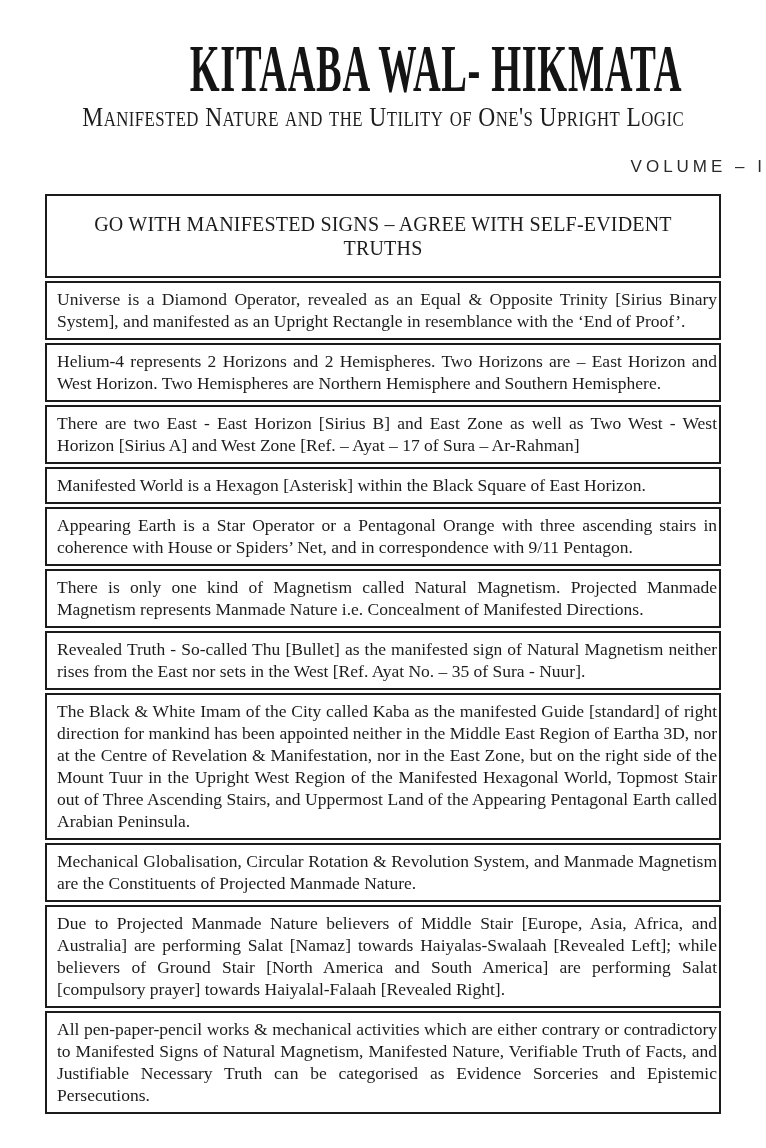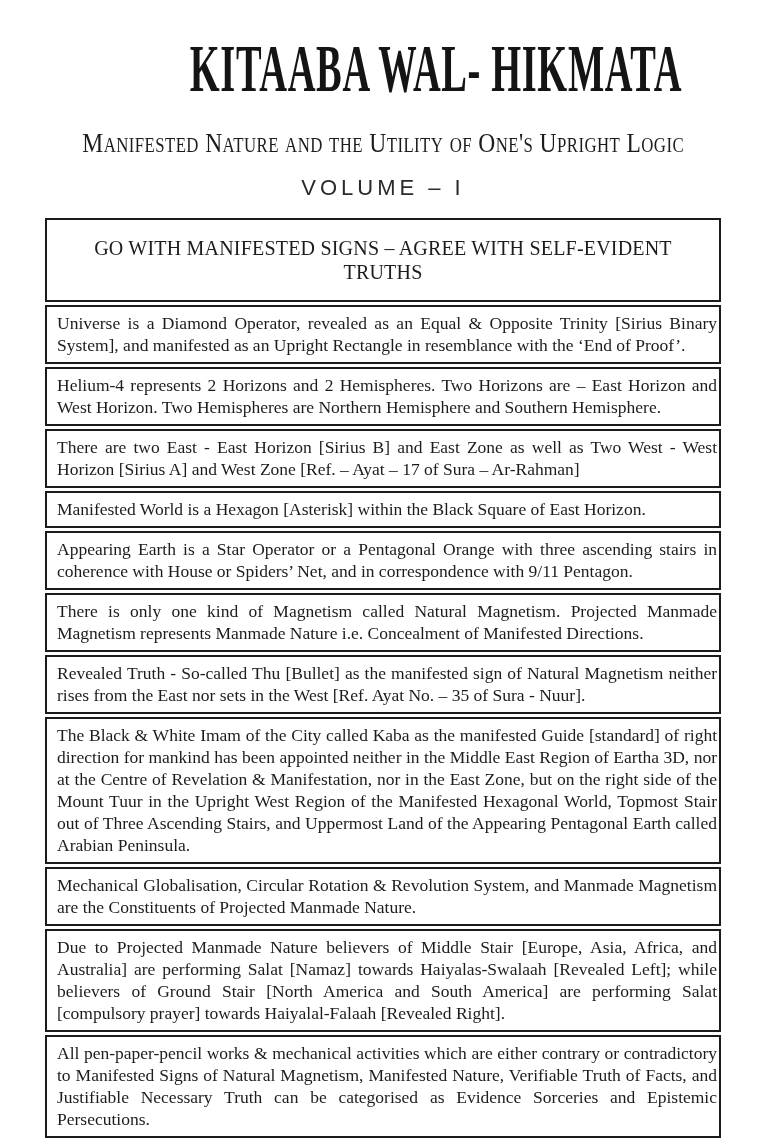--- a/index.html
+++ b/index.html
@@ -27,39 +27,38 @@
     font-family: "Liberation Serif", serif;
     font-weight: 700;
     font-size: 62px;
     line-height: 1.05;
     letter-spacing: 1px;
     transform: scale(0.62, 1.08);
     transform-origin: 50% 50%;
     color: #141414;
   }
   .subtitle {
-    margin-top: 26px;
     text-align: center;
     white-space: nowrap;
   }
   .subtitle-inner {
     display: inline-block;
     font-family: "Liberation Serif", serif;
     font-variant: small-caps;
     font-size: 28px;
     letter-spacing: 0.5px;
     transform: scaleX(0.84);
     transform-origin: 50% 50%;
     color: #1c1c1c;
   }
   .volume {
-    margin-top: 16px;
-    text-align: center;
+    margin-top: 24px;
+    text-align: right;
     font-family: "Liberation Sans", sans-serif;
-    font-size: 22px;
+    font-size: 17px;
     letter-spacing: 4px;
     color: #2a2a2a;
   }
   .doc-table {
     margin: 17px 45px 0 45px;
   }
   .row {
     border: 2px solid #1b1b1b;
     margin-bottom: 3px;
     padding: 5px 2px 6px 10px;

